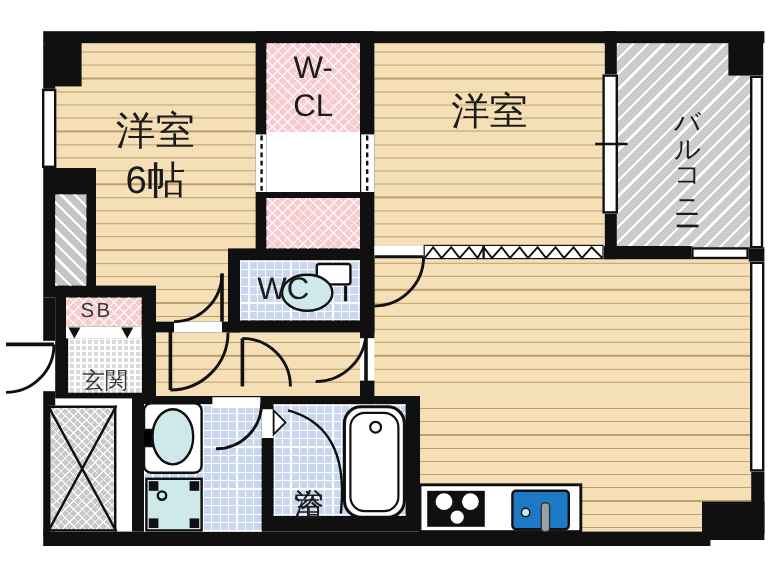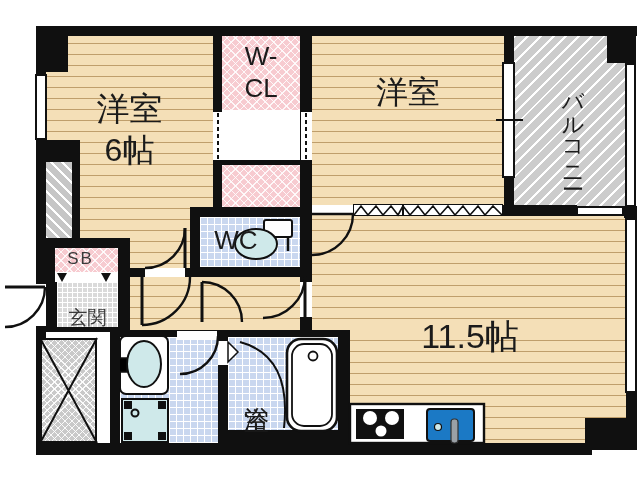--- a/index.html
+++ b/index.html
@@ -186,15 +186,14 @@
   <div class="abs lbl" style="left:222px;top:40px;width:78px;font-size:26px;line-height:32px;">
     <span>W-</span><br>
     <span>CL</span>
   </div>
   <div class="abs lbl" style="left:312px;top:76px;width:192px;font-size:32px;">洋室</div>
   <div class="abs lbl vert" style="left:551px;top:50px;width:34px;height:155px;font-size:22px;">バルコニー</div>
   <div class="abs lbl" style="left:200px;top:227px;width:72px;font-size:26px;text-align:center;">WC</div>
   <div class="abs lbl" style="left:55px;top:250px;width:51px;font-size:17px;letter-spacing:2px;color:#3a3a3a;">SB</div>
   <div class="abs lbl" style="left:57px;top:291px;width:61px;font-size:19px;color:#3a3a3a;margin-top:17px;">玄関</div>
   <div class="abs lbl vert" style="left:240px;top:347px;width:30px;height:80px;font-size:25px;">浴室</div>
-  <div class="abs lbl" style="left:350px;top:319px;width:240px;font-size:34px;">11.5帖</div>
 
 </div>
 
 </body></html>

